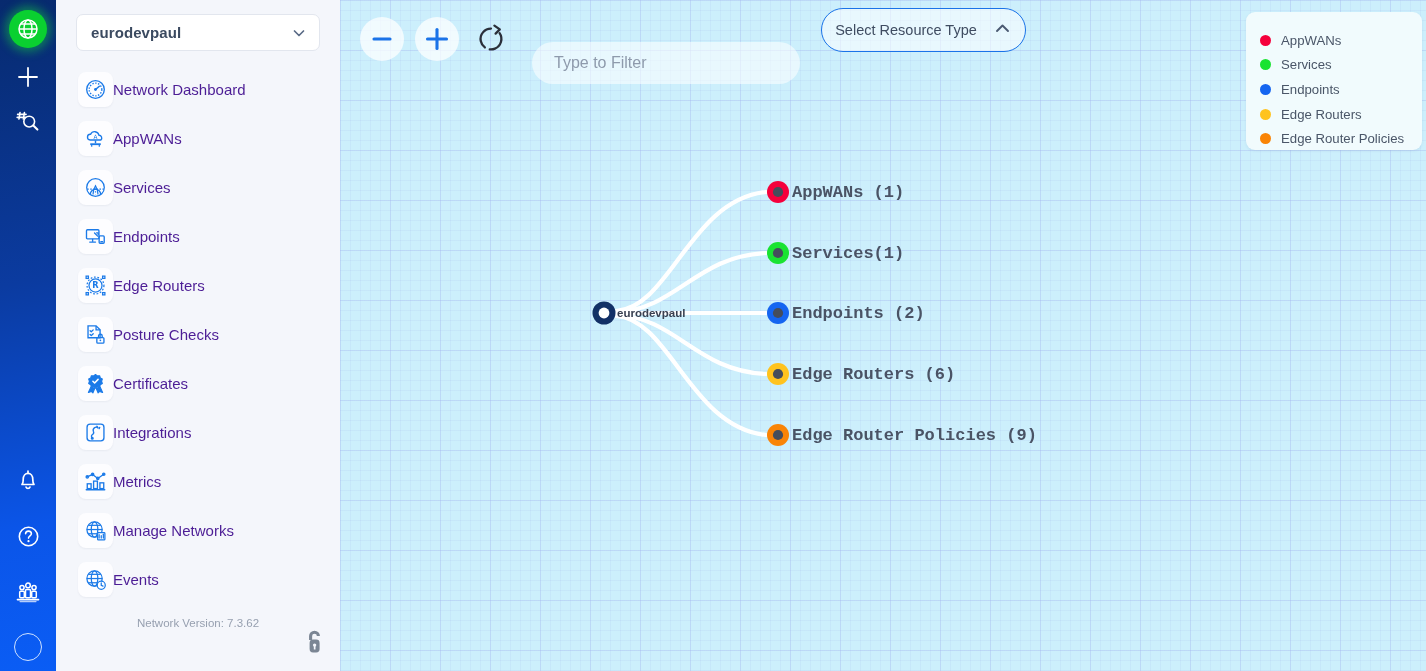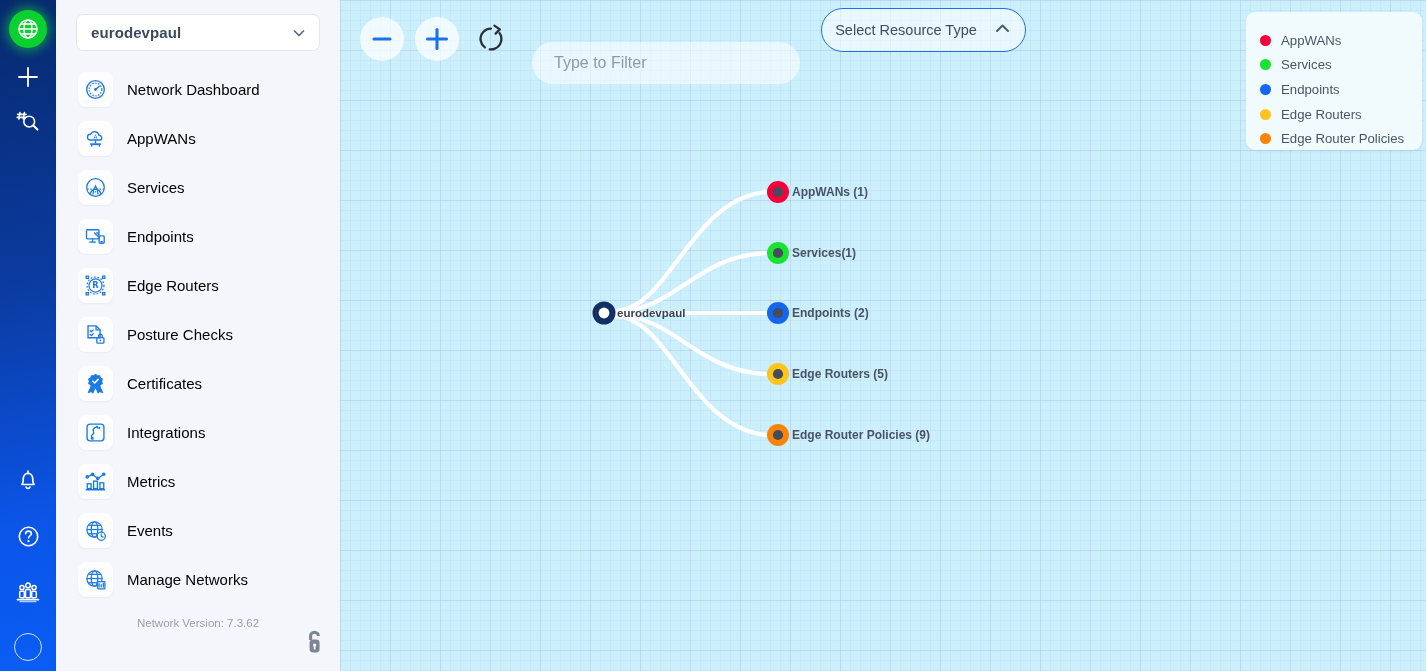--- a/index.html
+++ b/index.html
@@ -49,21 +49,21 @@
 
   .nav { margin-top: 14px; flex: 1; }
   .nav-item {
     height: 49px; display: flex; align-items: center; padding-left: 22px; cursor: pointer;
   }
   .nav-ico {
     width: 35px; height: 35px; border-radius: 8px; background: #fdfdff;
     display: flex; align-items: center; justify-content: center; flex: 0 0 35px;
     box-shadow: 0 1px 2px rgba(30,50,90,.06);
   }
-  .nav-label { margin-left: 14px; font-size: 15px; color: #000000; white-space: nowrap; }
+  .nav-label { font-size: 15px; color: #4c1d95; white-space: nowrap; }
 
   .sb-footer {
     height: 54px; display: flex; align-items: flex-start; justify-content: center; gap: 0;
     position: relative;
   }
   .ver { font-size: 11.5px; color: #97a0b0; }
   .lock { position: absolute; right: 16px; top: 50%; transform: translateY(-50%); }
 
   
   .canvas {
@@ -113,22 +113,22 @@
     padding: 16px 0 0 14px;
     box-shadow: 0 1px 3px rgba(40,70,110,.08);
   }
   .legend-row { display: flex; align-items: center; height: 24.6px; }
   .legend-dot { width: 11px; height: 11px; border-radius: 50%; flex: 0 0 11px; }
   .legend-label { margin-left: 10px; font-size: 13.2px; color: #4a5668; white-space: nowrap; }
 
   
   .graph { position: absolute; inset: 0; }
   .node-label {
-    position: absolute; font-size: 12px; font-weight: bold; color: #4a5365;
-    white-space: nowrap; transform: translateY(-50%);
+    position: absolute; font-size: 17px; font-weight: bold; color: #4a5365;
+    white-space: nowrap; transform: translateY(-50%); font-family: Liberation Mono, monospace;
   }
   .root-label {
     position: absolute; font-size: 11.5px; font-weight: bold; color: #3a4152;
     white-space: nowrap; transform: translateY(-50%);
   }
 </style>
 </head>
 <body>
 
 <div id="app">
@@ -329,42 +329,42 @@
       </div>
 
       <div class="nav-item">
         <span class="nav-ico">
           <svg width="23" height="23" viewBox="0 0 24 24" fill="none" stroke="#1b7ae8" stroke-width="1.3">
             <circle cx="11" cy="11" r="8"></circle>
               <ellipse cx="11" cy="11" rx="3.4" ry="8"></ellipse>
             <line x1="3" y1="11" x2="19" y2="11"></line>
               <line x1="4.6" y1="6.6" x2="17.4" y2="6.6"></line>
               <line x1="4.6" y1="15.4" x2="17.4" y2="15.4"></line>
-            <circle cx="18" cy="18" r="4.2" fill="#ffffff"></circle>
-            <polyline points="18,15.6 18,18 19.8,18.9" stroke-linecap="round"></polyline>
-          </svg>
-        </span>
-        <span class="nav-label">Events</span>
+            <rect x="14.2" y="14.2" width="7.6" height="7.6" rx=".8" fill="#ffffff"></rect>
+            <line x1="15.8" y1="19.9" x2="15.8" y2="16.4" stroke-linecap="round"></line>
+            <line x1="18" y1="19.9" x2="18" y2="17.4" stroke-linecap="round"></line>
+            <line x1="20.2" y1="19.9" x2="20.2" y2="15.9" stroke-linecap="round"></line>
+          </svg>
+        </span>
+        <span class="nav-label">Manage Networks</span>
       </div>
 
       <div class="nav-item">
         <span class="nav-ico">
           <svg width="23" height="23" viewBox="0 0 24 24" fill="none" stroke="#1b7ae8" stroke-width="1.3">
             <circle cx="11" cy="11" r="8"></circle>
               <ellipse cx="11" cy="11" rx="3.4" ry="8"></ellipse>
             <line x1="3" y1="11" x2="19" y2="11"></line>
               <line x1="4.6" y1="6.6" x2="17.4" y2="6.6"></line>
               <line x1="4.6" y1="15.4" x2="17.4" y2="15.4"></line>
-            <rect x="14.2" y="14.2" width="7.6" height="7.6" rx=".8" fill="#ffffff"></rect>
-            <line x1="15.8" y1="19.9" x2="15.8" y2="16.4" stroke-linecap="round"></line>
-            <line x1="18" y1="19.9" x2="18" y2="17.4" stroke-linecap="round"></line>
-            <line x1="20.2" y1="19.9" x2="20.2" y2="15.9" stroke-linecap="round"></line>
-          </svg>
-        </span>
-        <span class="nav-label">Manage Networks</span>
+            <circle cx="18" cy="18" r="4.2" fill="#ffffff"></circle>
+            <polyline points="18,15.6 18,18 19.8,18.9" stroke-linecap="round"></polyline>
+          </svg>
+        </span>
+        <span class="nav-label">Events</span>
       </div>
 
     </div>
 
     <div class="sb-footer">
       <span class="ver">Network Version: 7.3.62</span>
       <span class="lock">
         <svg width="19" height="25" viewBox="0 0 19 25" fill="none">
           <path d="M5.6 10.5V6.6a3.9 3.9 0 0 1 7.8 0" stroke="#7b8694" stroke-width="3.1" fill="none"></path>
           <rect x="4.6" y="10" width="10" height="13" rx="3.4" fill="#7b8694"></rect>
@@ -465,18 +465,18 @@
             <circle cx="438" cy="435" r="11" fill="#f98406"></circle>
             <circle cx="438" cy="435" r="5.1" fill="#454d5c"></circle>
           </g>
         </g>
       </svg>
 
       <span class="root-label" style="left:277px; top:313px;">eurodevpaul</span>
       <span class="node-label" style="left:452px; top:192px;">AppWANs (1)</span>
       <span class="node-label" style="left:452px; top:253px;">Services(1)</span>
       <span class="node-label" style="left:452px; top:313px;">Endpoints (2)</span>
-      <span class="node-label" style="left:452px; top:374px;">Edge Routers (5)</span>
+      <span class="node-label" style="left:452px; top:374px;">Edge Routers (6)</span>
       <span class="node-label" style="left:452px; top:435px;">Edge Router Policies (9)</span>
     </div>
 
   </div>
 </div>
 
 </body></html>

